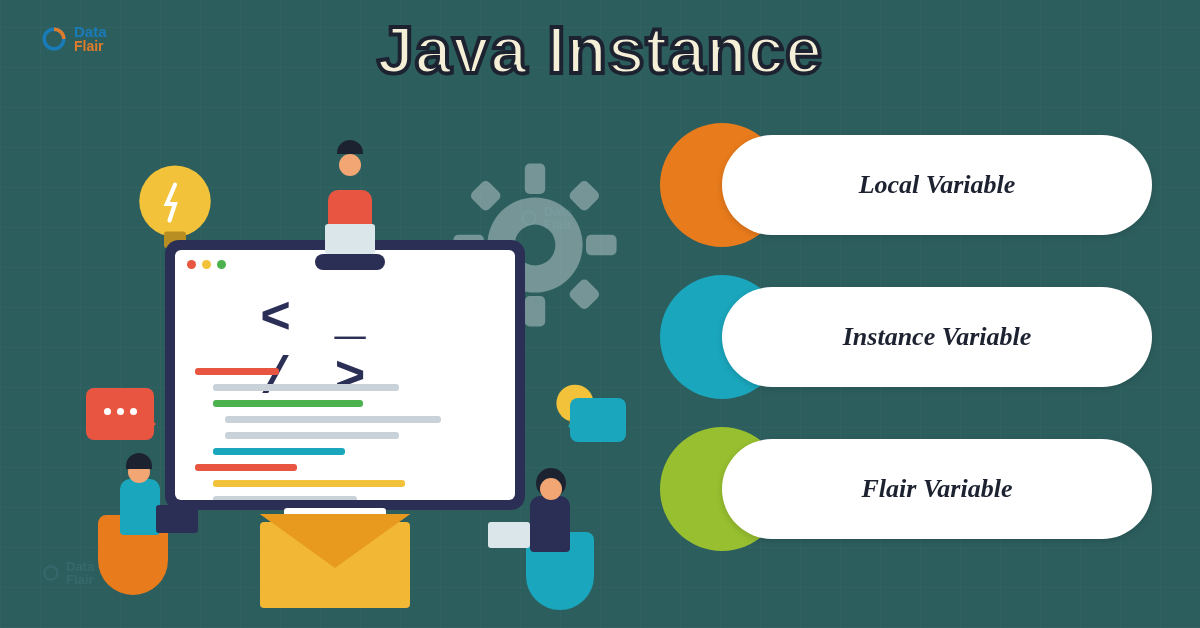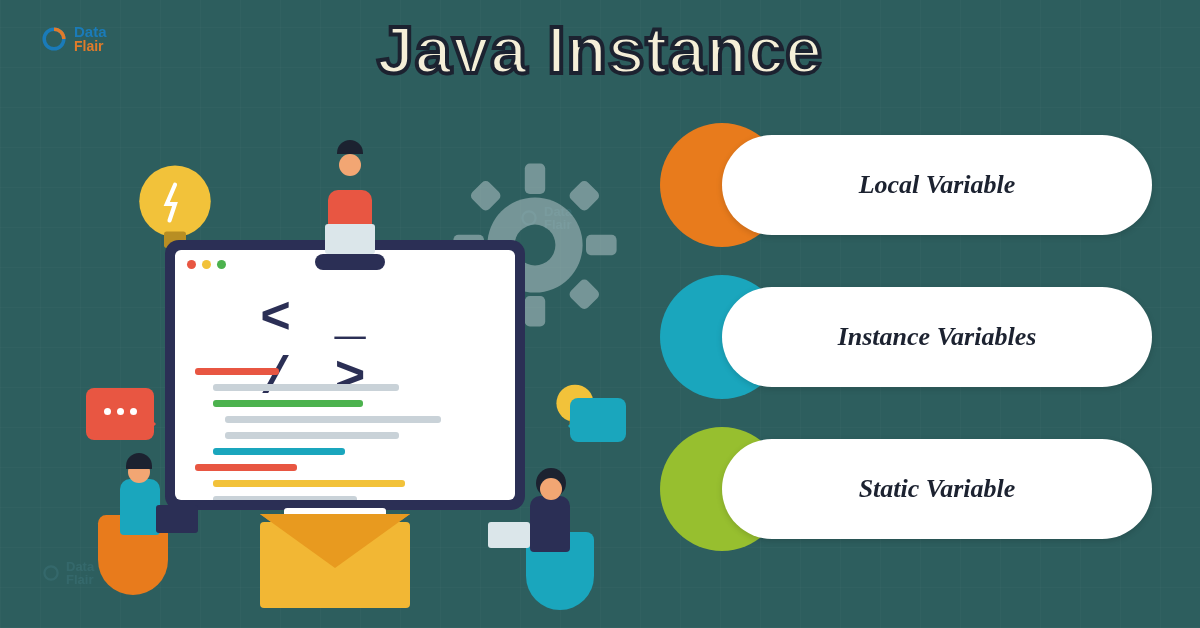--- a/index.html
+++ b/index.html
@@ -270,27 +270,27 @@
 <div class="pills">
   <div class="pill orange">
     <div class="pill-cap"></div>
     <div class="pill-body">
       <div class="pill-label">Local Variable</div>
     </div>
   </div>
   <div class="pill teal">
     <div class="pill-cap"></div>
     <div class="pill-body">
-      <div class="pill-label">Instance Variables</div>
+      <div class="pill-label">Instance Variable</div>
     </div>
   </div>
   <div class="pill lime">
     <div class="pill-cap"></div>
     <div class="pill-body">
-      <div class="pill-label">Static Variable</div>
+      <div class="pill-label">Flair Variable</div>
     </div>
   </div>
 </div>
 
 <div class="illus">
 
   <svg class="gear" viewBox="0 0 100 100">
     <g fill="#cdd9dc">
       <circle cx="50" cy="50" r="28"></circle>
       <g>

